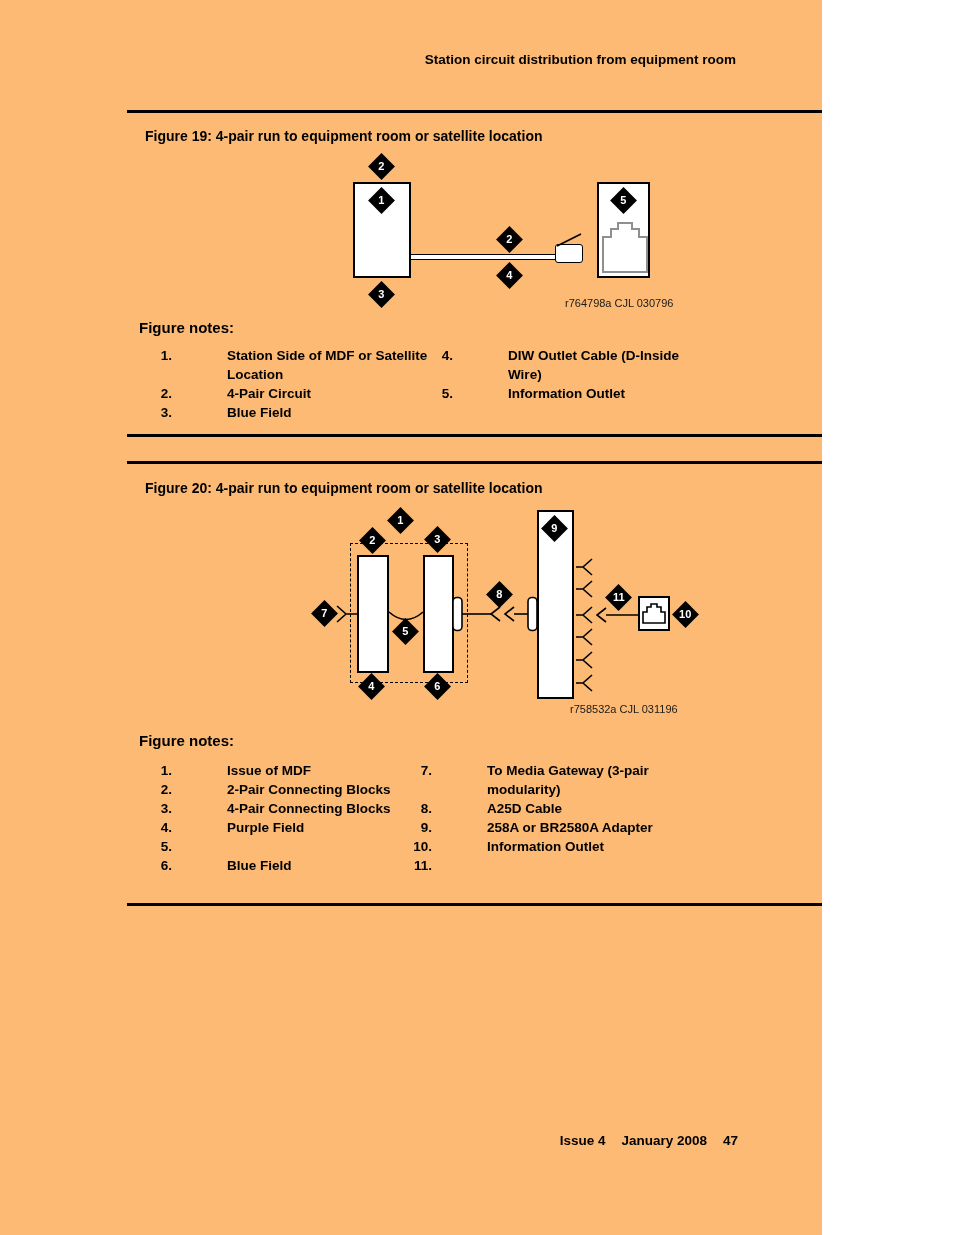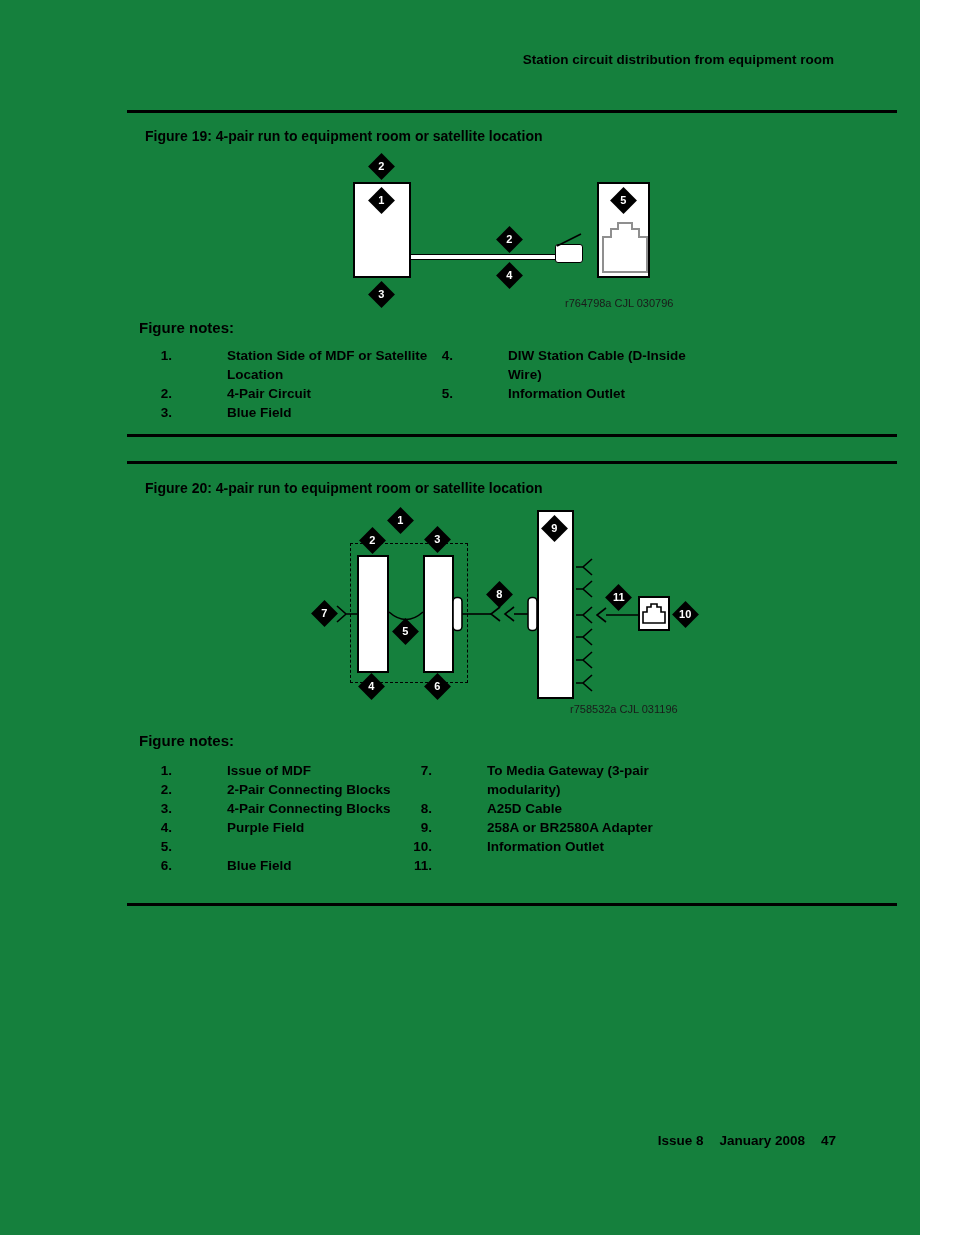--- a/index.html
+++ b/index.html
@@ -1,17 +1,17 @@
 <!DOCTYPE html>
 <html><head>
 <meta charset="utf-8">
 <style>
   html,body{margin:0;padding:0;background:#fff;}
   body{width:954px;height:1235px;font-family:"Liberation Sans",sans-serif;color:#000;}
-  .page{position:relative;width:920px;height:1235px;background:#15803d;overflow:hidden;}
+  .page{position:relative;width:822px;height:1235px;background:#fdba74;overflow:hidden;}
   .rule{position:absolute;left:127px;width:770px;height:3px;background:#000;}
   .hdr{position:absolute;top:52px;right:86px;font-weight:bold;font-size:13.5px;}
   .fig-title{position:absolute;left:133px;margin:12px;font-size:14px;font-weight:bold;}
   .notes-label{position:absolute;font-weight:bold;font-size:15px;}
   .notes-col{position:absolute;font-weight:bold;font-size:13.5px;line-height:19px;}
   .note{display:flex;}
   .num{flex:none;width:var(--numw,20px);text-align:right;margin-right:7px;}
   .ln{display:block;margin-left:48px;}
   .box{position:absolute;border:2px solid #000;background:#fff;box-sizing:border-box;}
   .dashed{position:absolute;border:1.6px dashed #000;box-sizing:border-box;}
@@ -99,21 +99,21 @@
       <span class="num">3.</span>
       <span class="txt">
           <span class="ln">Blue Field</span>
         </span>
     </div>
   </div>
   <div class="notes-col" style="left:433px;top:346px;--numw:20px">
     <div class="note">
       <span class="num">4.</span>
       <span class="txt">
-          <span class="ln">DIW Station Cable (D-Inside</span>
+          <span class="ln">DIW Outlet Cable (D-Inside</span>
           <span class="ln">Wire)</span>
         </span>
     </div>
     <div class="note">
       <span class="num">5.</span>
       <span class="txt">
           <span class="ln">Information Outlet</span>
         </span>
     </div>
   </div>
@@ -227,18 +227,18 @@
         </span>
     </div>
     <div class="note">
       <span class="num">11.</span>
     </div>
   </div>
 
   <div class="rule" style="top:903px"></div>
 
   <div class="footer">
-    <span>Issue 8</span>
+    <span>Issue 4</span>
     <span>January 2008</span>
     <span>47</span>
   </div>
 
 </div>
 
 </body></html>

